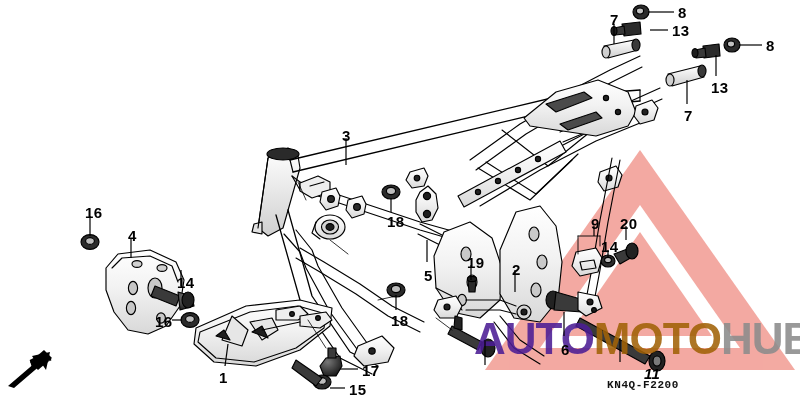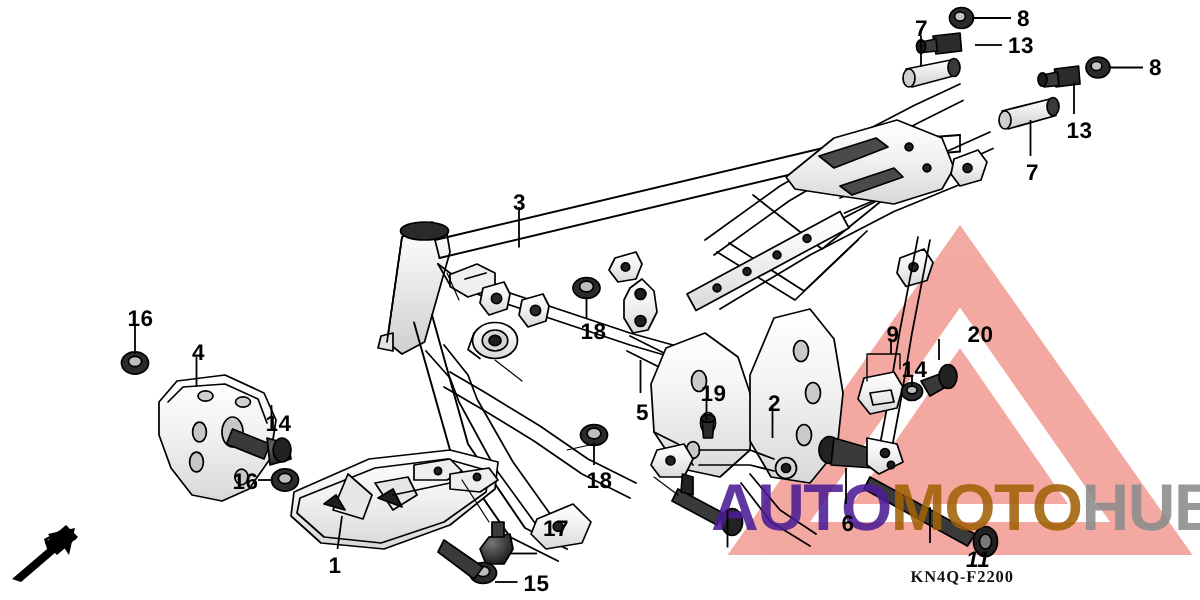--- a/index.html
+++ b/index.html
@@ -2,21 +2,21 @@
 <html><head>
 <meta charset="utf-8">
 <style>
   html,body{margin:0;padding:0;background:#fff;}
   body{width:800px;height:400px;overflow:hidden;
        font-family:"Liberation Sans","DejaVu Sans",sans-serif;}
   #stage{position:relative;width:800px;height:400px;background:#ffffff;}
   svg.layer{position:absolute;left:0;top:0;width:800px;height:400px;}
   .callout{position:absolute;font-weight:700;font-size:15px;color:#000;
            line-height:1;letter-spacing:.3px;white-space:nowrap;}
-  .partcode{position:absolute;font-family:Liberation Serif, serif;
+  .partcode{position:absolute;font-family:Liberation Mono, monospace;
             font-weight:700;font-size:11px;letter-spacing:.6px;color:#111;}
   .frlabel{position:absolute;font-weight:700;font-size:15px;color:#000;
            font-style:italic;letter-spacing:-.5px;}
   .wm-text{position:absolute;font-weight:700;font-size:44px;letter-spacing:-1px;
            white-space:nowrap;}
 </style>
 </head>
 <body>
 
 <div id="stage">
@@ -362,25 +362,25 @@
       <div class="callout" style="left: 591px; top: 216px;">9</div>
       <div class="callout" style="left: 601px; top: 239px;">14</div>
       <div class="callout" style="left: 644px; top: 366px; font-style: italic;">11</div>
       <div class="callout" style="left: 480px; top: 369px; margin-top: 46px;">12</div>
       <div class="callout" style="left: 672px; top: 23px;">13</div>
       <div class="callout" style="left: 711px; top: 80px;">13</div>
       <div class="callout" style="left: 177px; top: 259px; margin-top: 16px;">14</div>
       <div class="callout" style="left: 349px; top: 382px;">15</div>
       <div class="callout" style="left: 85px; top: 205px;">16</div>
       <div class="callout" style="left: 155px; top: 314px;">16</div>
-      <div class="callout" style="left: 362px; top: 345px;">17</div>
+      <div class="callout" style="left: 362px; top: 363px;">17</div>
       <div class="callout" style="left: 387px; top: 214px;">18</div>
       <div class="callout" style="left: 391px; top: 313px;">18</div>
       <div class="callout" style="left: 467px; top: 255px;">19</div>
-      <div class="callout" style="left: 620px; top: 216px; margin-left: 25px;">20</div>
+      <div class="callout" style="left: 620px; top: 216px;">20</div>
     </div>
 
   <div class="wm-text" style="left:474px;top:314px;z-index:4;opacity:.88;">
     <span style="color:#4c1d95;">AUTO</span><span style="color:#a16207;">MOTO</span><span style="color:#8C8C8C;">HUB</span>
   </div>
 
   <svg class="layer" viewBox="0 0 800 400" style="z-index:7;">
     <path d="M8 386 L36 362 L32 356 L50 352 L46 370 L42 364 L14 388 Z" fill="#000"></path>
     <path d="M30 362 L44 350 L52 358 L38 370 Z" fill="#000"></path>
   </svg>

